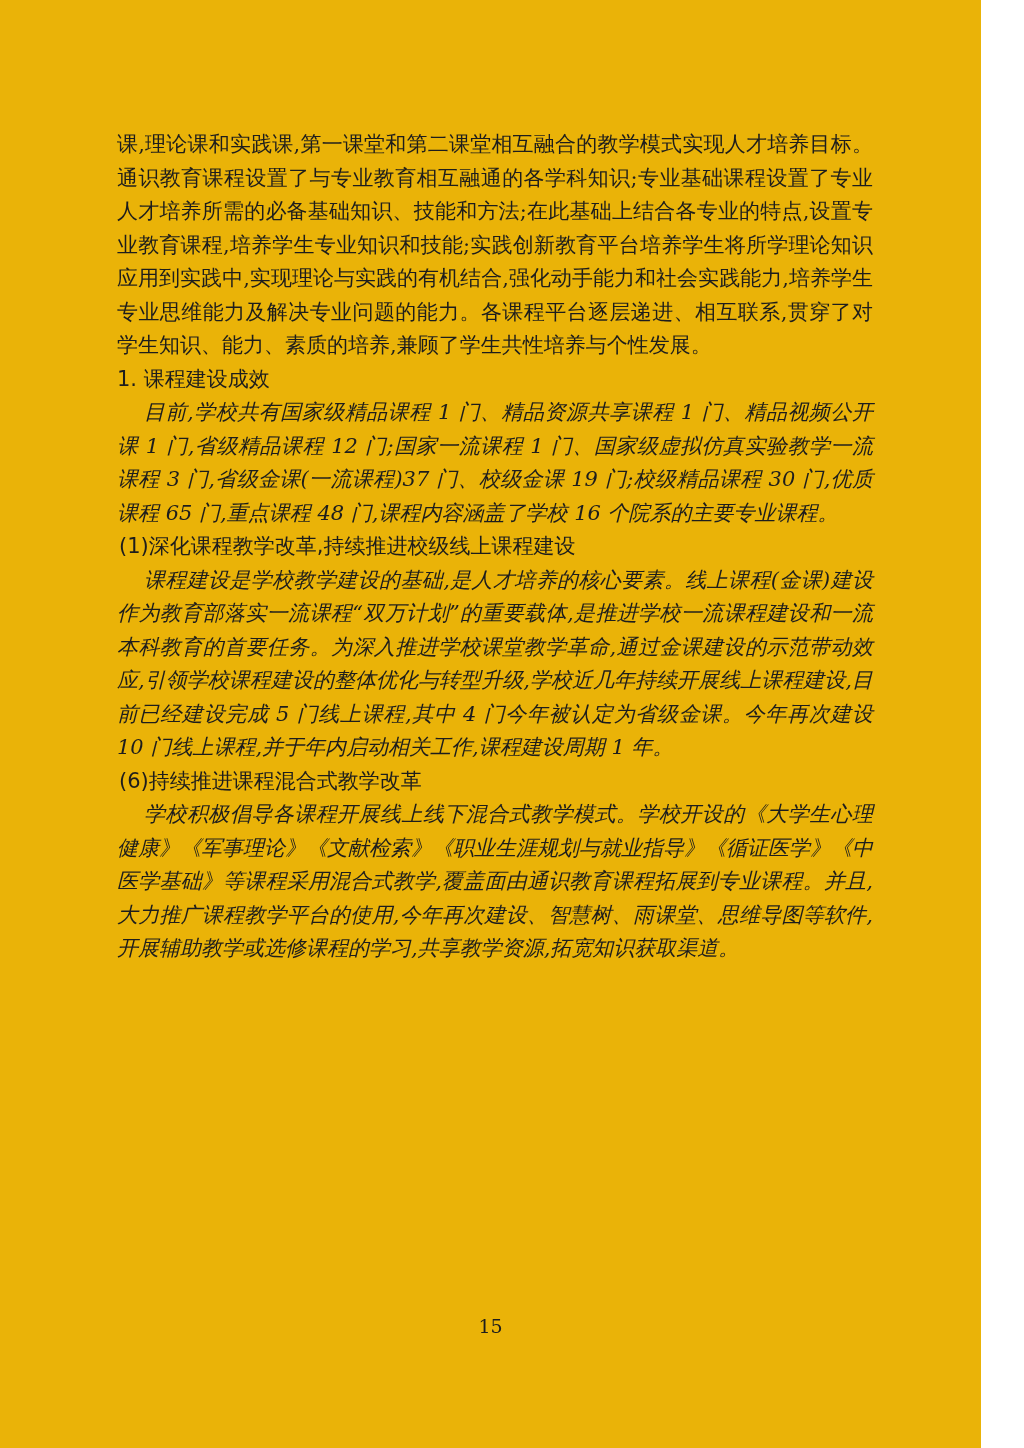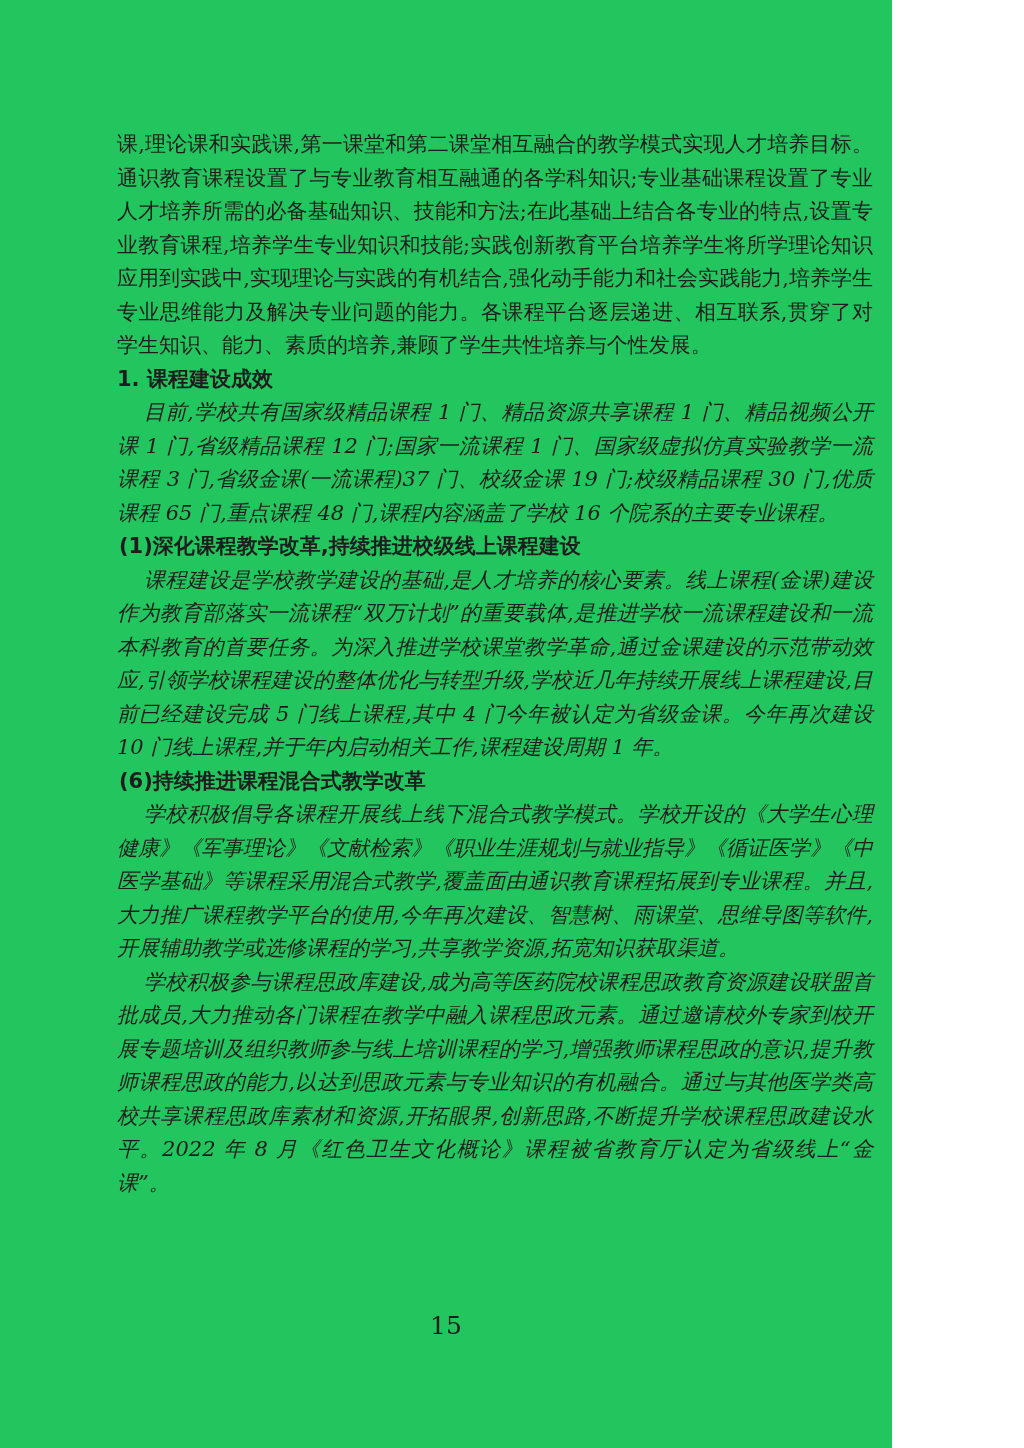--- a/index.html
+++ b/index.html
@@ -2,23 +2,23 @@
 <html lang="zh"><head>
 <meta charset="utf-8">
 <style>
   html, body {
     margin: 0;
     padding: 0;
     background: #ffffff;
   }
   .page {
     position: relative;
-    width: 892px;
+    width: 981px;
     height: 1448px;
-    background: #22c55e;
+    background: #eab308;
     overflow: hidden;
     font-family: "DejaVu Serif", "Liberation Serif", serif;
     color: #1d1d1d;
   }
   .content {
     position: absolute;
     left: 117px;
     top: 128px;
     width: 756px;
   }
@@ -35,46 +35,45 @@
     text-align: justify;
     text-justify: inter-ideograph;
   }
   .content .body.indent {
     text-indent: 27px;
     font-style: italic;
   }
   .content .heading,
   .content .subheading {
     font-family: "DejaVu Sans", "Liberation Sans", sans-serif;
-    font-weight: bold;
+    font-weight: normal;
     text-align: left;
   }
   .content .subheading {
     padding-left: 2px;
   }
   .page-footer {
     position: absolute;
     top: 1314px;
     left: 0;
     width: 100%;
     text-align: center;
-    font-size: 25px;
+    font-size: 19px;
     line-height: 24px;
     color: #1d1d1d;
   }
 </style>
 </head>
 <body>
 
 <div class="page">
   <main class="content">
     <p class="body">课,理论课和实践课,第一课堂和第二课堂相互融合的教学模式实现人才培养目标。通识教育课程设置了与专业教育相互融通的各学科知识;专业基础课程设置了专业人才培养所需的必备基础知识、技能和方法;在此基础上结合各专业的特点,设置专业教育课程,培养学生专业知识和技能;实践创新教育平台培养学生将所学理论知识应用到实践中,实现理论与实践的有机结合,强化动手能力和社会实践能力,培养学生专业思维能力及解决专业问题的能力。各课程平台逐层递进、相互联系,贯穿了对学生知识、能力、素质的培养,兼顾了学生共性培养与个性发展。</p>
     <h2 class="heading">1. 课程建设成效</h2>
     <p class="body indent">目前,学校共有国家级精品课程 1 门、精品资源共享课程 1 门、精品视频公开课 1 门,省级精品课程 12 门;国家一流课程 1 门、国家级虚拟仿真实验教学一流课程 3 门,省级金课(一流课程)37 门、校级金课 19 门;校级精品课程 30 门,优质课程 65 门,重点课程 48 门,课程内容涵盖了学校 16 个院系的主要专业课程。</p>
     <h3 class="subheading">(1)深化课程教学改革,持续推进校级线上课程建设</h3>
     <p class="body indent">课程建设是学校教学建设的基础,是人才培养的核心要素。线上课程(金课)建设作为教育部落实一流课程“双万计划”的重要载体,是推进学校一流课程建设和一流本科教育的首要任务。为深入推进学校课堂教学革命,通过金课建设的示范带动效应,引领学校课程建设的整体优化与转型升级,学校近几年持续开展线上课程建设,目前已经建设完成 5 门线上课程,其中 4 门今年被认定为省级金课。今年再次建设 10 门线上课程,并于年内启动相关工作,课程建设周期 1 年。</p>
     <h3 class="subheading">(6)持续推进课程混合式教学改革</h3>
     <p class="body indent">学校积极倡导各课程开展线上线下混合式教学模式。学校开设的《大学生心理健康》《军事理论》《文献检索》《职业生涯规划与就业指导》《循证医学》《中医学基础》等课程采用混合式教学,覆盖面由通识教育课程拓展到专业课程。并且,大力推广课程教学平台的使用,今年再次建设、智慧树、雨课堂、思维导图等软件,开展辅助教学或选修课程的学习,共享教学资源,拓宽知识获取渠道。</p>
-    <p class="body indent">学校积极参与课程思政库建设,成为高等医药院校课程思政教育资源建设联盟首批成员,大力推动各门课程在教学中融入课程思政元素。通过邀请校外专家到校开展专题培训及组织教师参与线上培训课程的学习,增强教师课程思政的意识,提升教师课程思政的能力,以达到思政元素与专业知识的有机融合。通过与其他医学类高校共享课程思政库素材和资源,开拓眼界,创新思路,不断提升学校课程思政建设水平。2022 年 8 月《红色卫生文化概论》课程被省教育厅认定为省级线上“金课”。</p>
   </main>
 
   <div class="page-footer">15</div>
 </div>
 
 </body></html>

